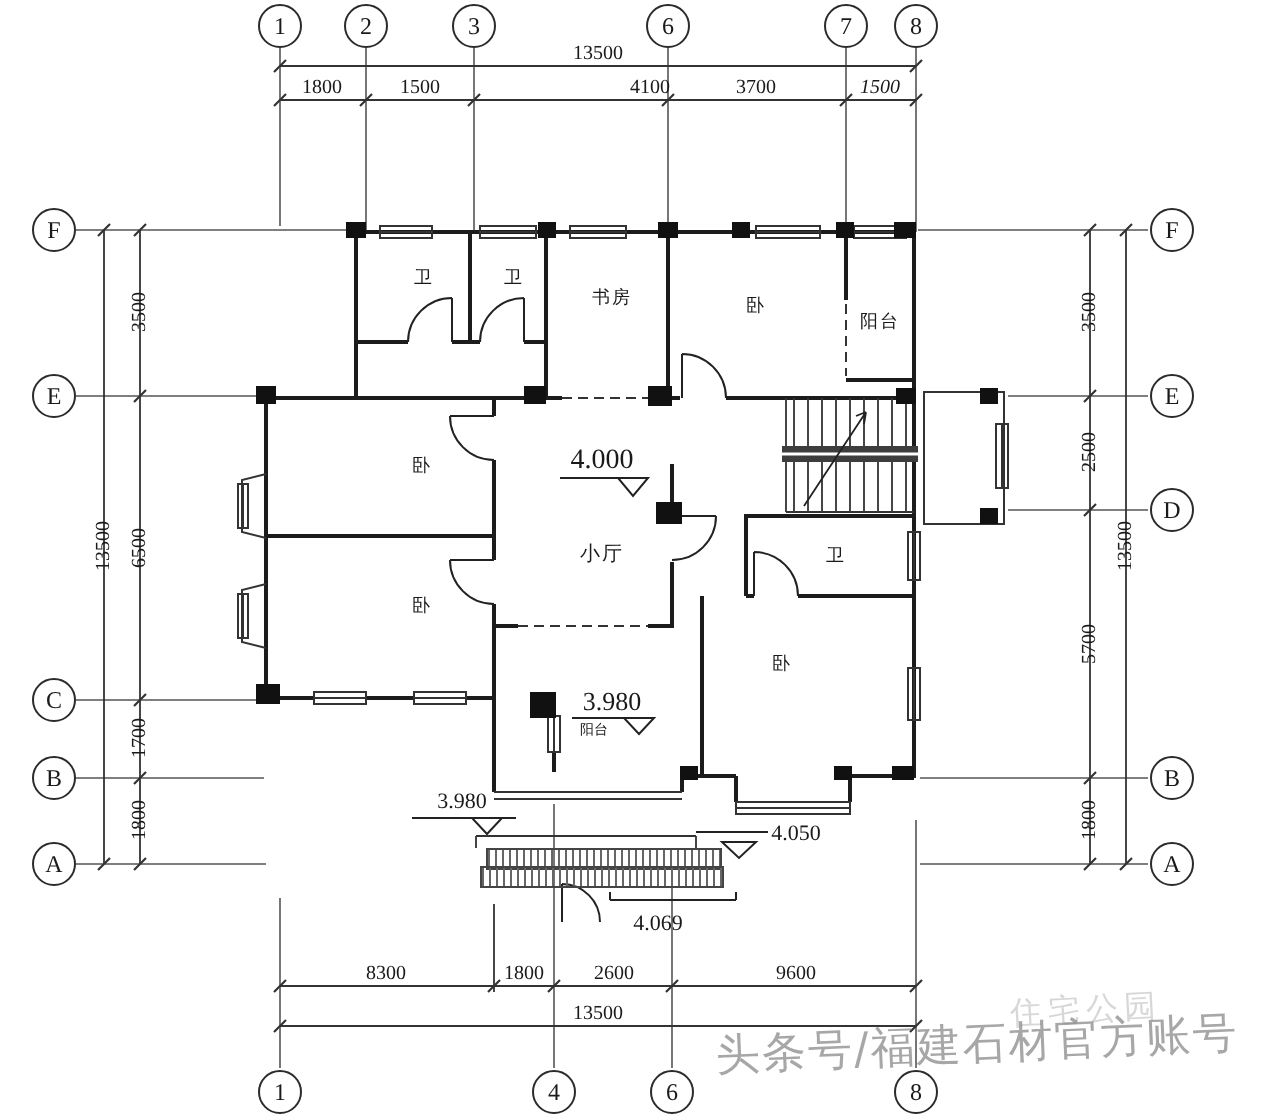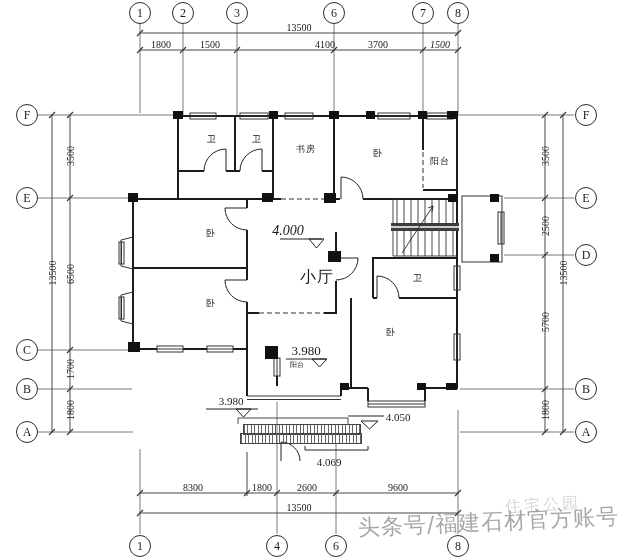--- a/index.html
+++ b/index.html
@@ -212,26 +212,26 @@
   <div class="t dimv" style="left:545px;top:410px;">1800</div>
   <div class="t dimv" style="left:563px;top:273px;">13500</div>
 
   <div class="t room" style="left:212px;top:139px;">卫</div>
   <div class="t room" style="left:257px;top:139px;">卫</div>
   <div class="t room" style="left:306px;top:149px;">书房</div>
   <div class="t room" style="left:378px;top:153px;">卧</div>
   <div class="t room" style="left:440px;top:161px;">阳台</div>
   <div class="t room" style="left:211px;top:233px;">卧</div>
   <div class="t room" style="left:211px;top:303px;">卧</div>
-  <div class="t room" style="left:301px;top:277px;font-size:16px;margin-left:16px;">小厅</div>
+  <div class="t room" style="left:301px;top:277px;font-size:10px;">小厅</div>
   <div class="t room" style="left:418px;top:278px;">卫</div>
   <div class="t room" style="left:391px;top:332px;">卧</div>
   <div class="t room-sm" style="left:297px;top:365px;">阳台</div>
 
-  <div class="t elev-lg" style="left:288px;top:231px;font-style:italic;">4.000</div>
+  <div class="t elev-lg" style="left:301px;top:231px;">4.000</div>
   <div class="t elev-md" style="left:306px;top:351px;">3.980</div>
   <div class="t elev-sm" style="left:231px;top:401px;">3.980</div>
   <div class="t elev-sm" style="left:398px;top:417px;">4.050</div>
   <div class="t elev-sm" style="left:329px;top:462px;">4.069</div>
 
   <div class="wm2">住宅公园</div>
   <div class="wm">头条号/福建石材官方账号</div>
 
 </div>
 

